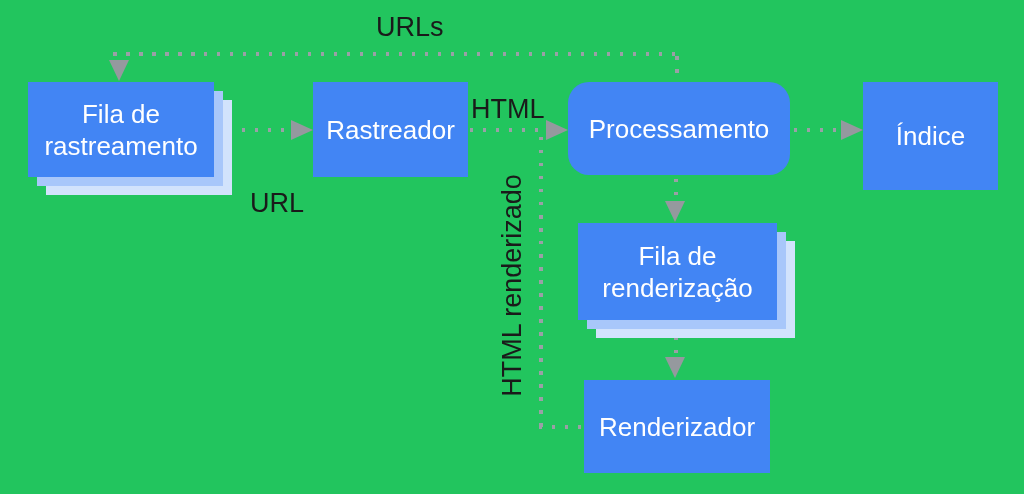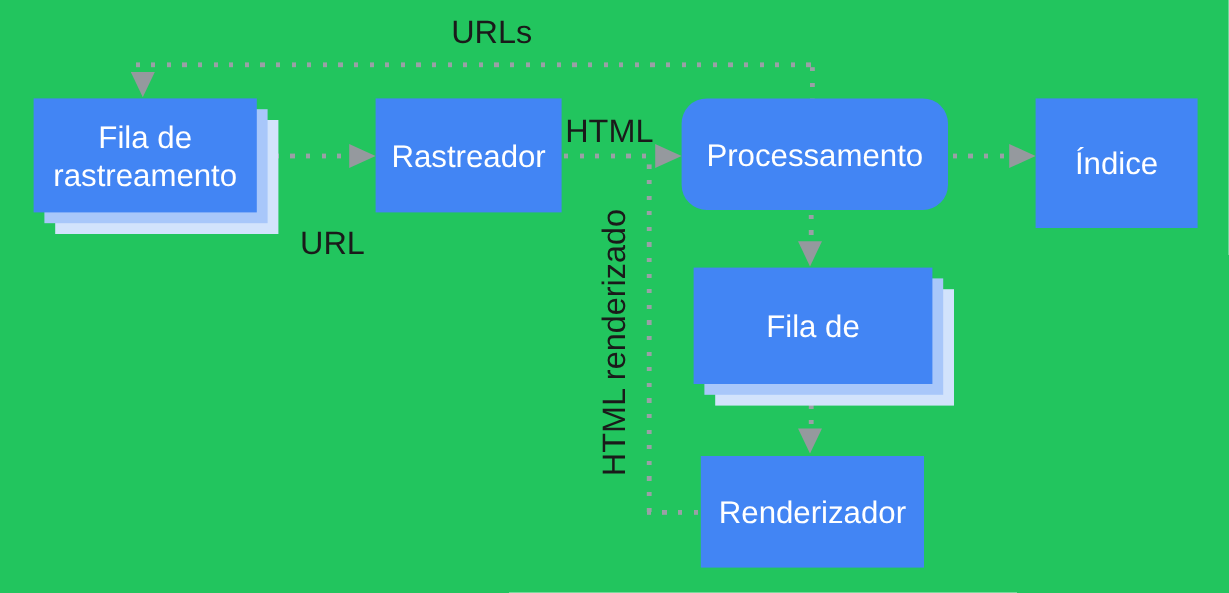--- a/index.html
+++ b/index.html
@@ -109,19 +109,20 @@
   </div>
 
   <div class="node" style="left:863px;top:82px;width:135px;height:108px;">
     <span>Índice</span>
   </div>
 
   <div class="shadow2" style="left:596px;top:241px;width:199px;height:97px;"></div>
   <div class="shadow1" style="left:587px;top:232px;width:199px;height:97px;"></div>
   <div class="node" style="left:578px;top:223px;width:199px;height:97px;">
     <span>Fila de</span>
+    <span>renderização</span>
   </div>
 
   <div class="node" style="left:584px;top:380px;width:186px;height:93px;text-align:right;">
     <span>Renderizador</span>
   </div>
 
 </div>
 
 </body></html>

